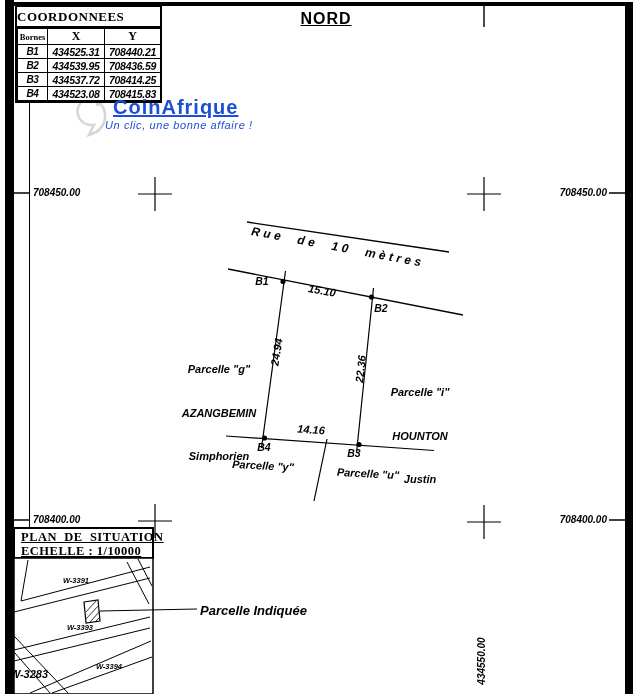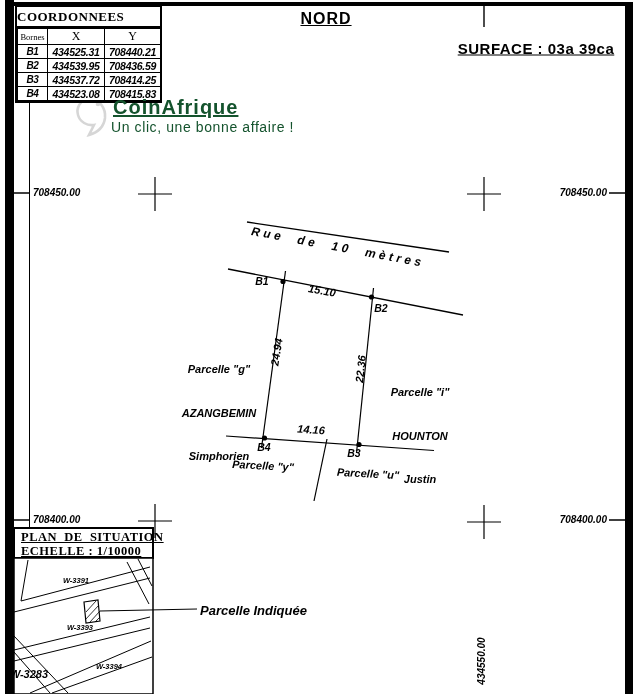--- a/index.html
+++ b/index.html
@@ -19,29 +19,29 @@
   }
   .ct-title{
     font-family:"Liberation Serif",serif;font-weight:bold;font-size:13px;
     padding:2px 0 1px 0;border-bottom:2px solid #000;
     letter-spacing:.5px;
   }
   .coord-table table{border-collapse:collapse;width:100%;table-layout:fixed;}
   .coord-table th,.coord-table td{
     border:1.5px solid #000;padding:0;text-align:center;overflow:hidden;
   }
-  .coord-table th{font-family:"Liberation Serif",serif;font-weight:normal;height:13px;}
+  .coord-table th{font-family:"Liberation Serif",serif;font-weight:bold;height:13px;}
   .th-borne{font-size:8.5px;}
   .th-xy{font-size:12px;}
   .coord-table td{
     height:13px;font-weight:bold;font-style:italic;font-size:10.5px;
     letter-spacing:-0.3px;border-left:none;border-right:1.5px solid #000;
   }
   .coord-table td:first-child{border-left:1.5px solid #000;font-size:10px;}
-  .wm{color:#14532d;}
+  .wm{color:#1d4ed8;}
 </style>
 </head>
 <body>
 
 <div class="page">
 
   <svg width="641" height="694" viewBox="0 0 641 694">
 
     <g>
       <rect x="5" y="0" width="9" height="694" fill="#000"></rect>
@@ -157,24 +157,23 @@
         <tr>
           <td>B4</td>
           <td>434523.08</td>
           <td>708415.83</td>
         </tr>
       </tbody>
     </table>
   </div>
 
   <div class="lbl b" style="left:326px;top:19px;font-size:16px;letter-spacing:1px;transform:translate(-50%,-50%);">NORD</div>
-  <div class="lbl b" style="left:536px;top:48px;font-size:15px;letter-spacing:.5px;transform:translate(-50%,-50%);">SURFACE : 03a 39ca</div>
 
   <div class="lbl b wm" style="left:113px;top:97px;font-size:20px;letter-spacing:1px;">CoinAfrique</div>
-  <div class="lbl wm" style="left:111px;top:120px;font-size:14px;letter-spacing:.6px;">Un clic, une bonne affaire !</div>
+  <div class="lbl wm" style="left:105px;top:120px;font-size:11px;letter-spacing:.6px;font-style:italic;">Un clic, une bonne affaire !</div>
 
   <div class="lbl bi" style="left:33px;top:188px;font-size:10px;">708450.00</div>
   <div class="lbl bi" style="left:607px;top:188px;font-size:10px;transform:translateX(-100%);">708450.00</div>
   <div class="lbl bi" style="left:33px;top:515px;font-size:10px;">708400.00</div>
   <div class="lbl bi" style="left:607px;top:515px;font-size:10px;transform:translateX(-100%);">708400.00</div>
   <div class="lbl bi" style="left:482px;top:661px;font-size:10px;transform:translate(-50%,-50%) rotate(-90deg);">434550.00</div>
 
   <div class="lbl bi" style="left:338px;top:247px;font-size:12px;letter-spacing:3.5px;transform:translate(-50%,-50%) rotate(10.5deg);">Rue  de  10  mètres</div>
 
   <div class="lbl bi" style="left:322px;top:291px;font-size:11px;transform:translate(-50%,-50%) rotate(10deg);">15.10</div>

